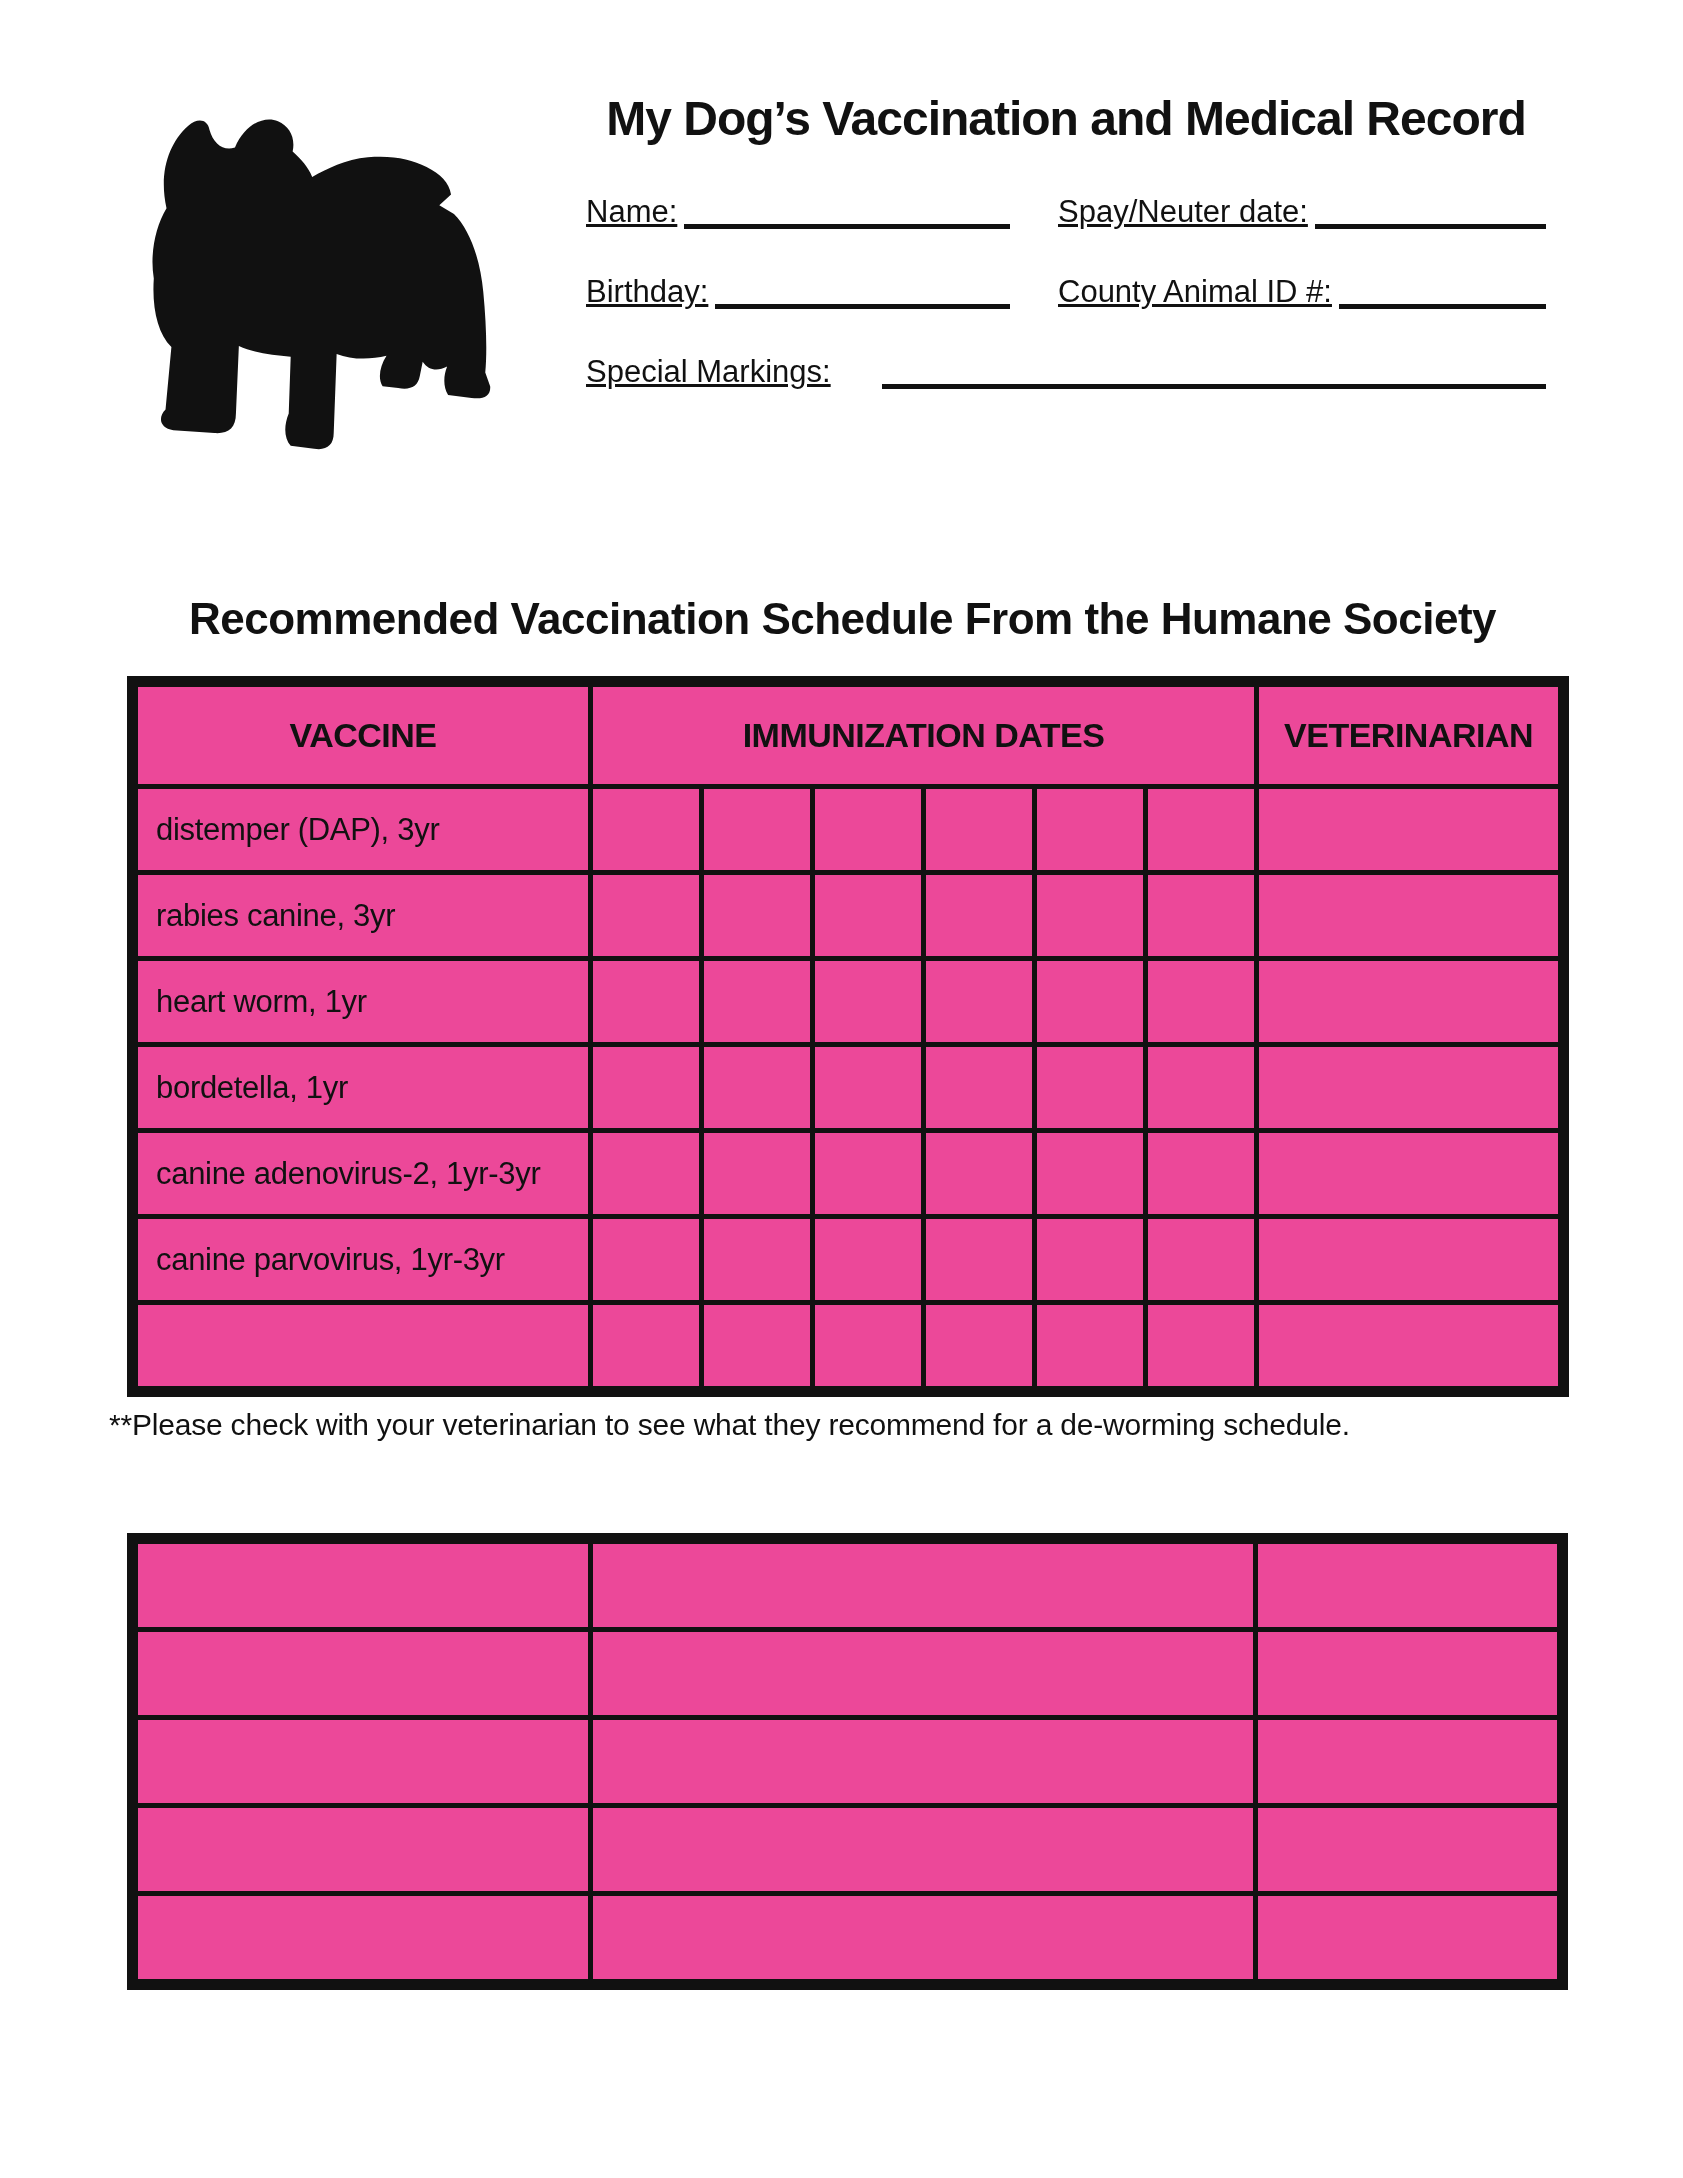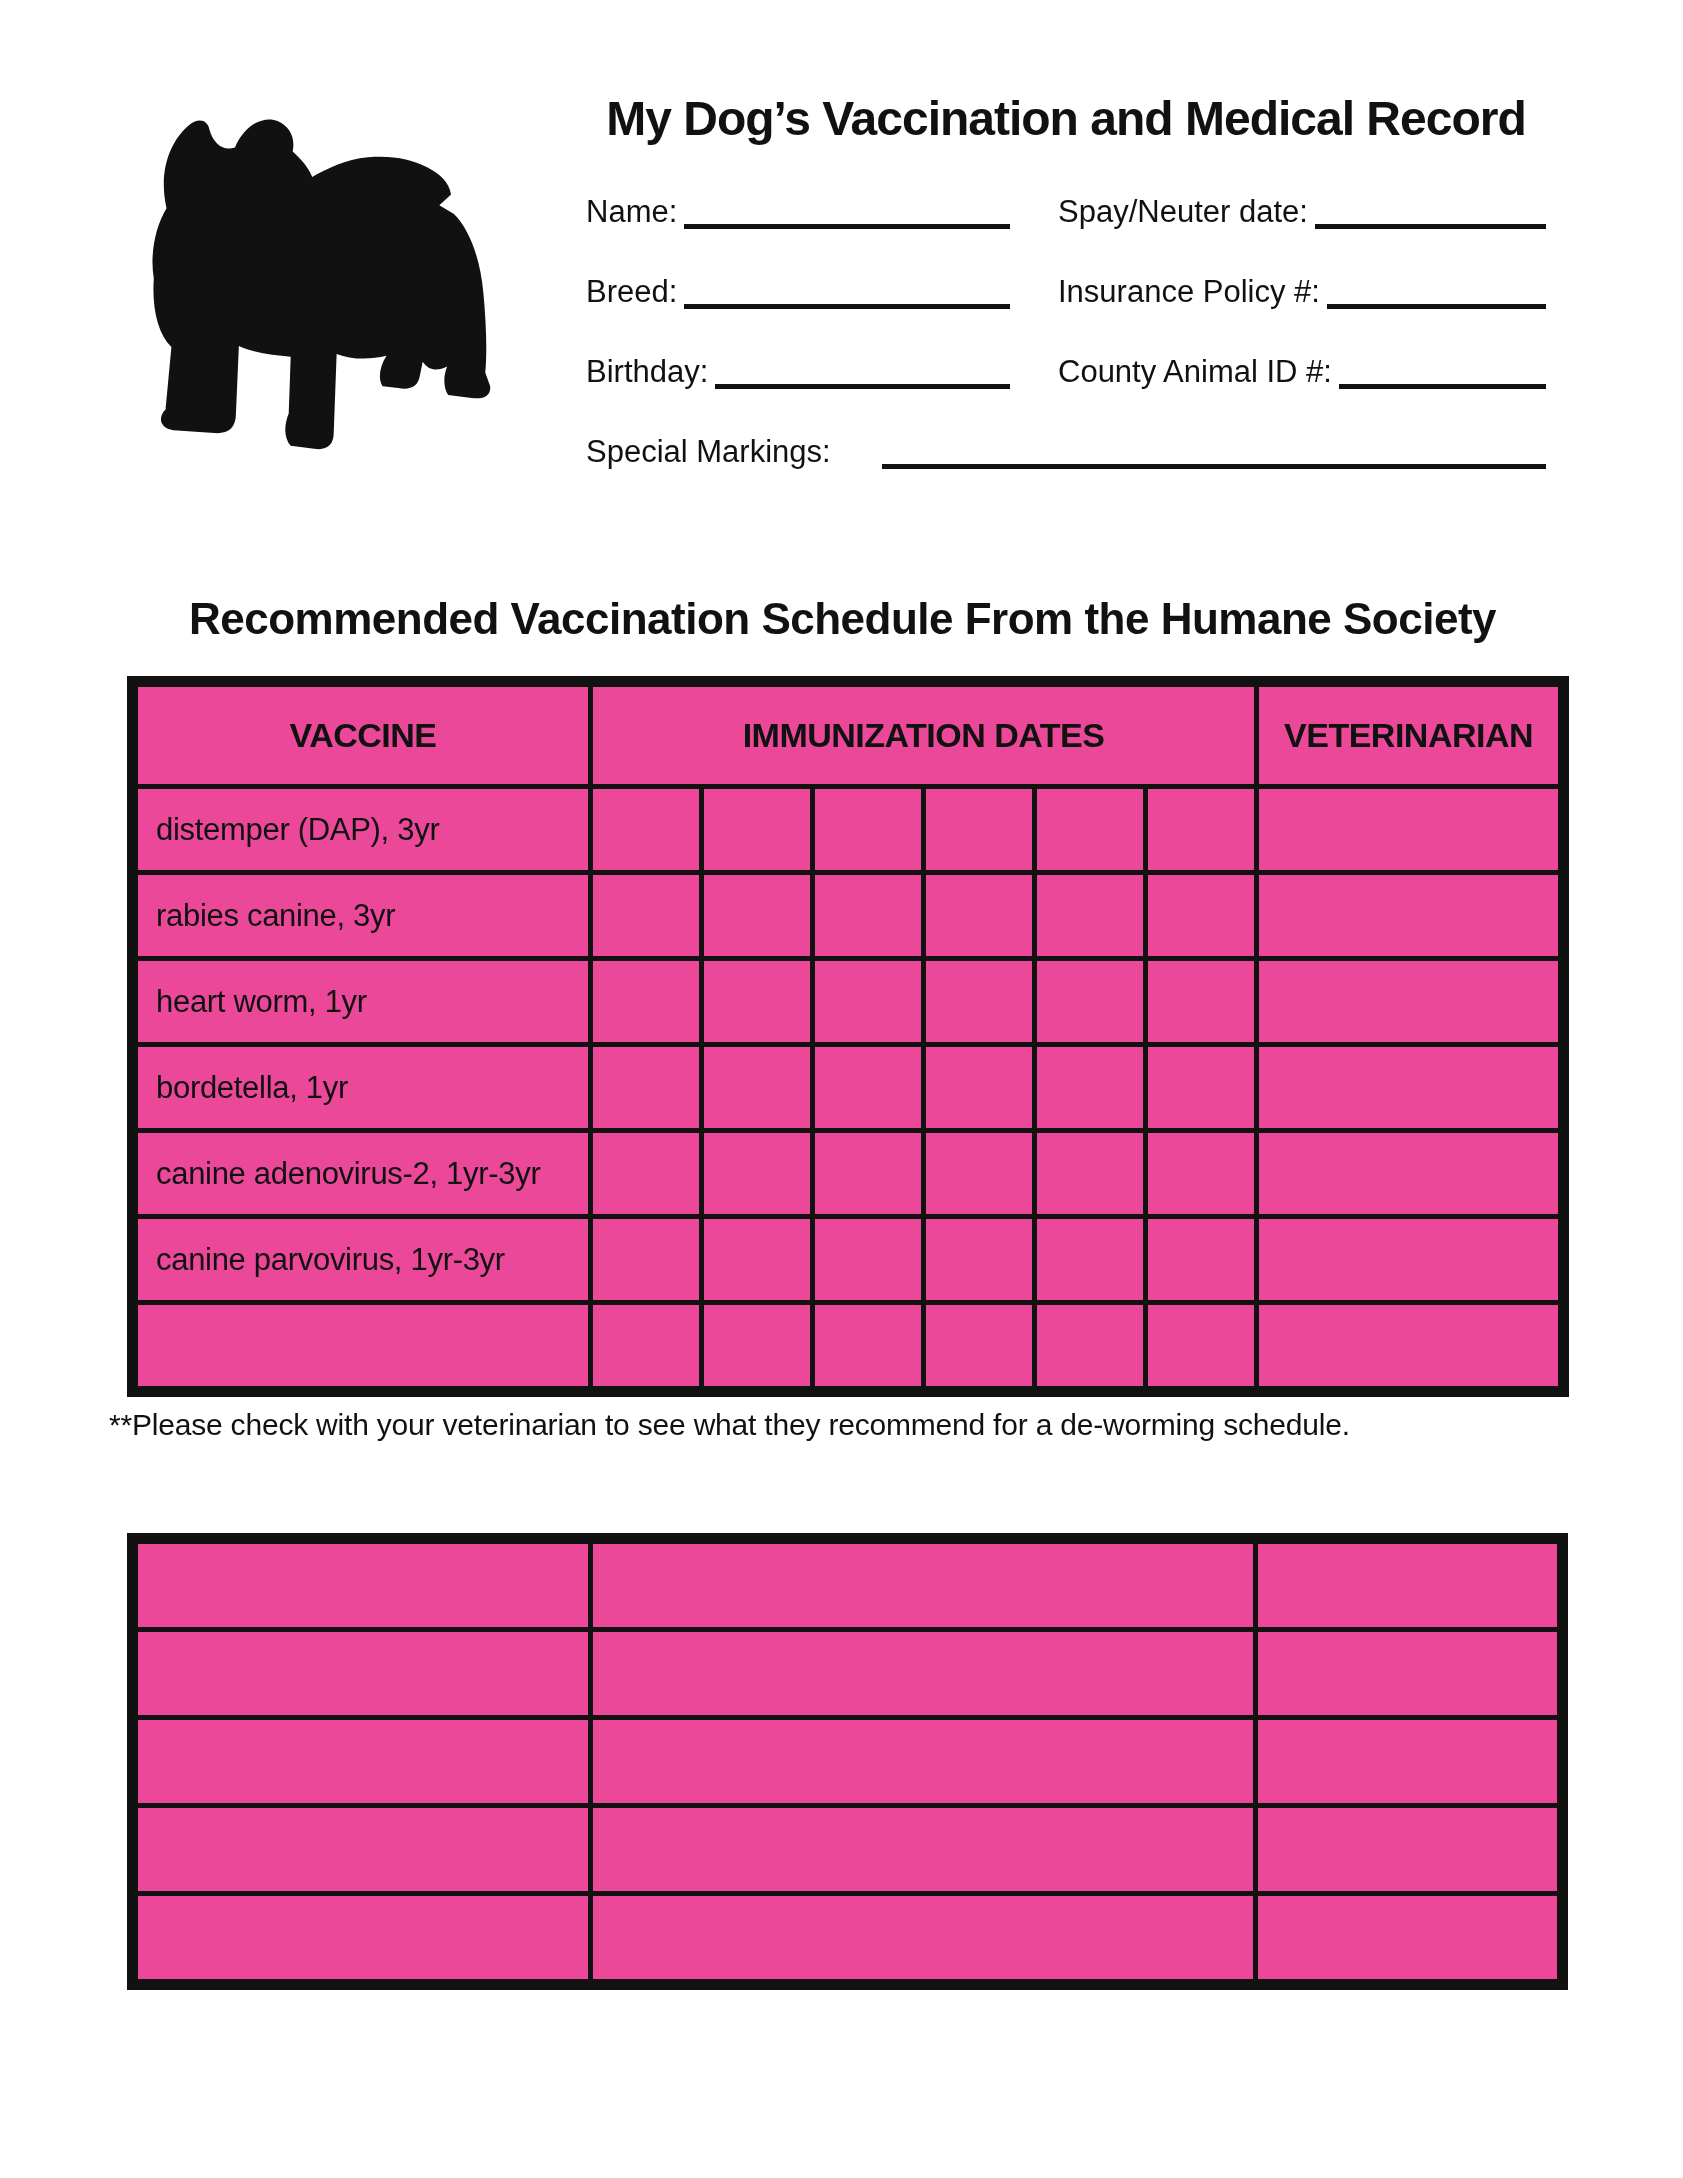--- a/index.html
+++ b/index.html
@@ -19,21 +19,21 @@
   .title {
     margin:0; font-size:48px; font-weight:700; letter-spacing:-1px;
     text-align:center; white-space:nowrap; line-height:1;
   }
   .form-rows { margin-top:48px; }
   .form-row { display:flex; align-items:flex-end; height:38px; margin-bottom:42px; font-size:31px; }
   .fr-pair { display:flex; align-items:flex-end; min-width:0; }
   .fr-left  { flex:0 0 424px; margin-right:48px; }
   .fr-right { flex:1; }
   .fr-full  { flex:1;gap:44px; }
-  .fr-label { white-space:nowrap; padding-right:7px; line-height:1.05; }
+  .fr-label { white-space:nowrap; padding-right:7px; line-height:1.05;text-decoration:underline; }
   .fill-line { flex:1; border-bottom:5px solid #111; height:34px; min-width:40px; }
 
   
   .section-heading {
     position:absolute; left:127px; top:595px; width:1431px; margin:0;
     font-size:44px; font-weight:700; letter-spacing:-0.5px;
     text-align:center; white-space:nowrap; line-height:1.1;
   }
 
   
@@ -114,30 +114,20 @@
         <div class="fr-pair fr-left">
           <span class="fr-label">Name:</span>
           <span class="fill-line"></span>
         </div>
         <div class="fr-pair fr-right">
           <span class="fr-label">Spay/Neuter date:</span>
           <span class="fill-line"></span>
         </div>
       </div>
 
-      <div class="form-row">
-        <div class="fr-pair fr-left">
-          <span class="fr-label">Breed:</span>
-          <span class="fill-line"></span>
-        </div>
-        <div class="fr-pair fr-right">
-          <span class="fr-label">Insurance Policy #:</span>
-          <span class="fill-line"></span>
-        </div>
-      </div>
 
       <div class="form-row">
         <div class="fr-pair fr-left">
           <span class="fr-label">Birthday:</span>
           <span class="fill-line"></span>
         </div>
         <div class="fr-pair fr-right">
           <span class="fr-label">County Animal ID #:</span>
           <span class="fill-line"></span>
         </div>

